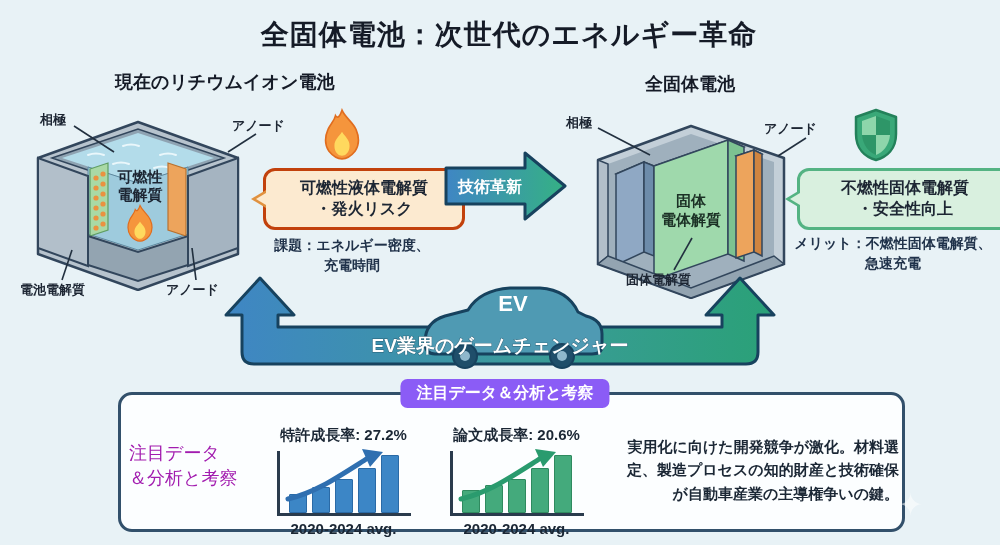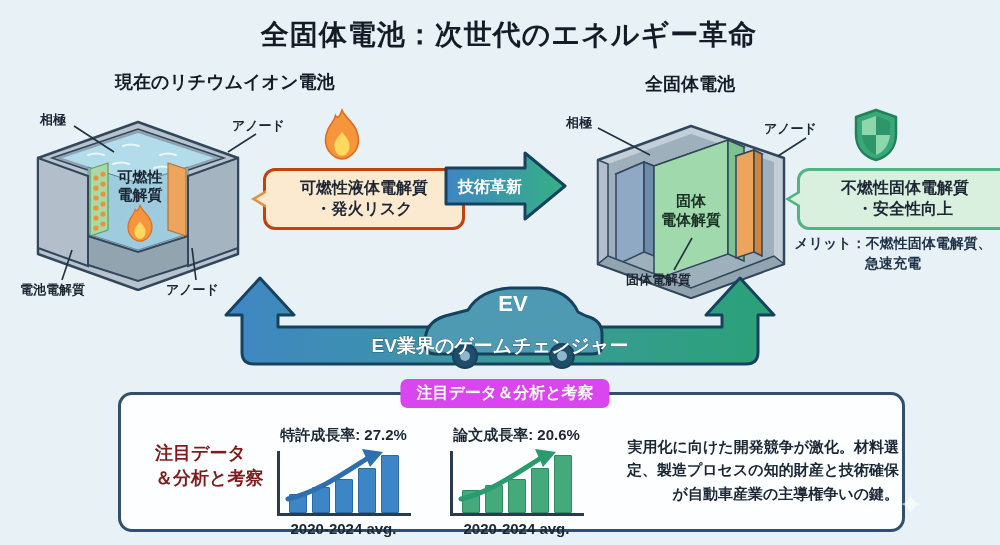--- a/index.html
+++ b/index.html
@@ -17,22 +17,22 @@
   .bubble-orange{left:263px;top:168px;width:176px;background:#fcead0;border:3px solid #c2410c;}
   .bubble-green{left:797px;top:168px;width:190px;background:#d9f0df;border:3px solid #54b383;}
   .bubble::before{content:"";position:absolute;left:-15px;top:50%;margin-top:-9px;border-top:9px solid transparent;border-bottom:9px solid transparent;border-right:15px solid #e0913f;}
   .bubble::after{content:"";position:absolute;left:-10px;top:50%;margin-top:-9px;border-top:9px solid transparent;border-bottom:9px solid transparent;border-right:15px solid #fcead0;}
   .bubble-green::before{border-right-color:#54b383;}
   .bubble-green::after{border-right-color:#d9f0df;}
   .note{position:absolute;text-align:center;font-size:14px;font-weight:800;color:#20324a;line-height:1.4;}
   .note-issues{left:262px;top:236px;width:180px;}
   .note-merits{left:788px;top:234px;width:210px;}
   .bottom-box{position:absolute;left:118px;top:392px;width:787px;height:140px;background:#fcfeff;border:3px solid #32506b;border-radius:14px;box-sizing:border-box;}
-  .badge{position:absolute;left:505px;top:379px;transform:translateX(-50%);background:#d946ef;color:#ffffff;font-size:16px;font-weight:800;padding:4px 16px;border-radius:7px;white-space:nowrap;}
-  .bb-left{position:absolute;left:34px;top:46px;width:135px;font-size:18px;font-weight:700;line-height:1.4;color:#7f1d1d;}
+  .badge{position:absolute;left:505px;top:379px;transform:translateX(-50%);background:#8b5cf6;color:#ffffff;font-size:16px;font-weight:800;padding:4px 16px;border-radius:7px;white-space:nowrap;}
+  .bb-left{position:absolute;left:8px;top:46px;width:135px;font-size:18px;font-weight:400;line-height:1.4;color:#a21caf;}
   .chart{position:absolute;top:31px;width:145px;}
   .chart-1{left:150px;}
   .chart-2{left:323px;}
   .chart-title{font-size:15px;font-weight:800;text-align:center;white-space:nowrap;color:#1b2735;}
   .plot{position:relative;margin-top:6px;margin-left:6px;height:62px;width:122px;border-left:3px solid #2a3b4d;border-bottom:3px solid #2a3b4d;display:flex;align-items:flex-end;gap:5px;padding-left:9px;}
   .bar{width:16px;border-radius:1px;}
   .plot-arrow{position:absolute;left:0;top:-4px;}
   .chart-caption{margin-top:4px;font-size:15px;font-weight:800;text-align:center;color:#1b2735;}
   .bb-para{position:absolute;left:463px;top:40px;width:315px;font-size:15px;font-weight:800;line-height:1.55;color:#1b2735;text-align:right;}
   .sparkle{position:absolute;left:898px;top:487px;font-size:30px;color:#ffffff;opacity:0.55;}
@@ -126,20 +126,24 @@
   <div class="lbl" style="left:626px;top:271px;">固体電解質</div>
 
   <svg class="abs" style="left:320px;top:108px;" width="44" height="52" viewBox="0 0 40 48">
     <use href="#flame" x="0" y="0" width="40" height="48"></use>
   </svg>
 
   <div class="bubble bubble-orange">
     <div class="l1">可燃性液体電解質</div>
     <div class="l2">・発火リスク</div>
   </div>
+  <div class="note note-issues">
+    <div>課題：エネルギー密度、</div>
+    <div>充電時間</div>
+  </div>
 
   <svg class="abs" style="left:443px;top:150px;" width="125" height="72" viewBox="0 0 125 72">
     <defs>
       <linearGradient id="gradArrow" x1="0" y1="0" x2="1" y2="0">
         <stop offset="0" stop-color="#3f86c4"></stop>
           <stop offset="1" stop-color="#35b184"></stop>
       </linearGradient>
     </defs>
     <path d="M3,18 L82,18 L82,3 L122,36 L82,69 L82,54 L3,54 Z" fill="url(#gradArrow)" stroke="#17425e" stroke-width="3" stroke-linejoin="round"></path>
     <text x="47" y="42" text-anchor="middle" font-size="16" font-weight="bold" fill="#ffffff">技術革新</text>

